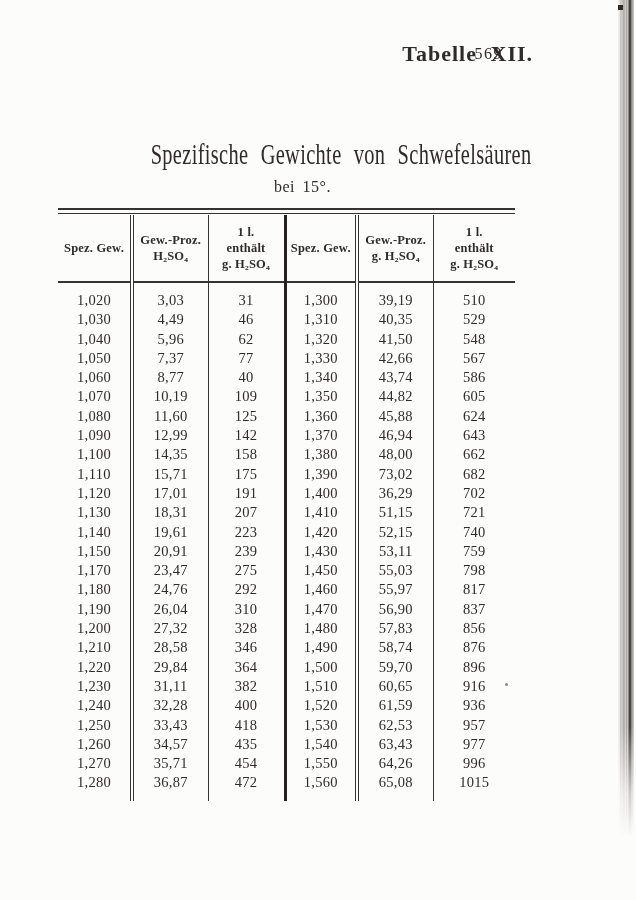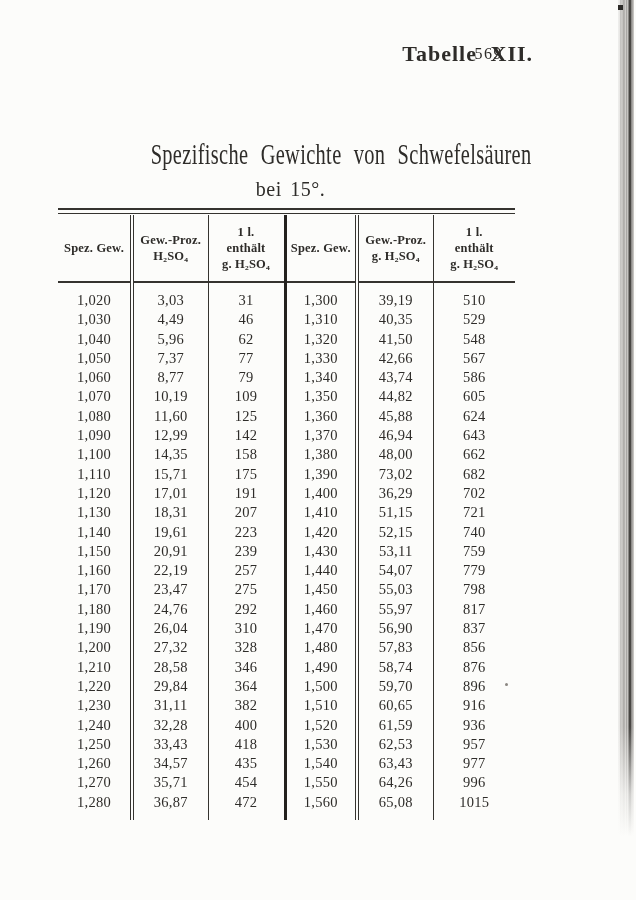--- a/index.html
+++ b/index.html
@@ -33,22 +33,22 @@
     white-space: nowrap;
   }
   h1.title .t {
     display: inline-block;
     transform: scaleX(0.68); transform-origin: center;
     position: relative; left: -13px;
     letter-spacing: 0.5px; word-spacing: 10px;
   }
 
   .subtitle {
-    position: absolute; top: 178px; left: 4px; width: 100%;
-    text-align: center; font-size: 20px; letter-spacing: 0.5px; word-spacing: 3px;
+    position: absolute; top: 178px; left: 16px; width: 100%;
+    text-align: center; font-size: 16px; letter-spacing: 0.5px; word-spacing: 3px;
   }
 
   .top-rule {
     position: absolute; top: 208px; left: 0; width: 457px; height: 3px;
     border-top: 2px solid var(--rule, #35332f);
     border-bottom: 1px solid var(--rule, #35332f);
   }
 
   table.data {
     position: absolute; top: 215px; left: 0; width: 457px;
@@ -164,21 +164,21 @@
             <td class="c0">1,050</td>
             <td class="c1">7,37</td>
             <td class="c2">77</td>
             <td class="c3">1,330</td>
             <td class="c4">42,66</td>
             <td class="c5">567</td>
           </tr>
           <tr>
             <td class="c0">1,060</td>
             <td class="c1">8,77</td>
-            <td class="c2">79</td>
+            <td class="c2">40</td>
             <td class="c3">1,340</td>
             <td class="c4">43,74</td>
             <td class="c5">586</td>
           </tr>
           <tr>
             <td class="c0">1,070</td>
             <td class="c1">10,19</td>
             <td class="c2">109</td>
             <td class="c3">1,350</td>
             <td class="c4">44,82</td>
@@ -240,28 +240,20 @@
             <td class="c4">52,15</td>
             <td class="c5">740</td>
           </tr>
           <tr>
             <td class="c0">1,150</td>
             <td class="c1">20,91</td>
             <td class="c2">239</td>
             <td class="c3">1,430</td>
             <td class="c4">53,11</td>
             <td class="c5">759</td>
-          </tr>
-          <tr>
-            <td class="c0">1,160</td>
-            <td class="c1">22,19</td>
-            <td class="c2">257</td>
-            <td class="c3">1,440</td>
-            <td class="c4">54,07</td>
-            <td class="c5">779</td>
           </tr>
           <tr>
             <td class="c0">1,170</td>
             <td class="c1">23,47</td>
             <td class="c2">275</td>
             <td class="c3">1,450</td>
             <td class="c4">55,03</td>
             <td class="c5">798</td>
           </tr>
           <tr>

